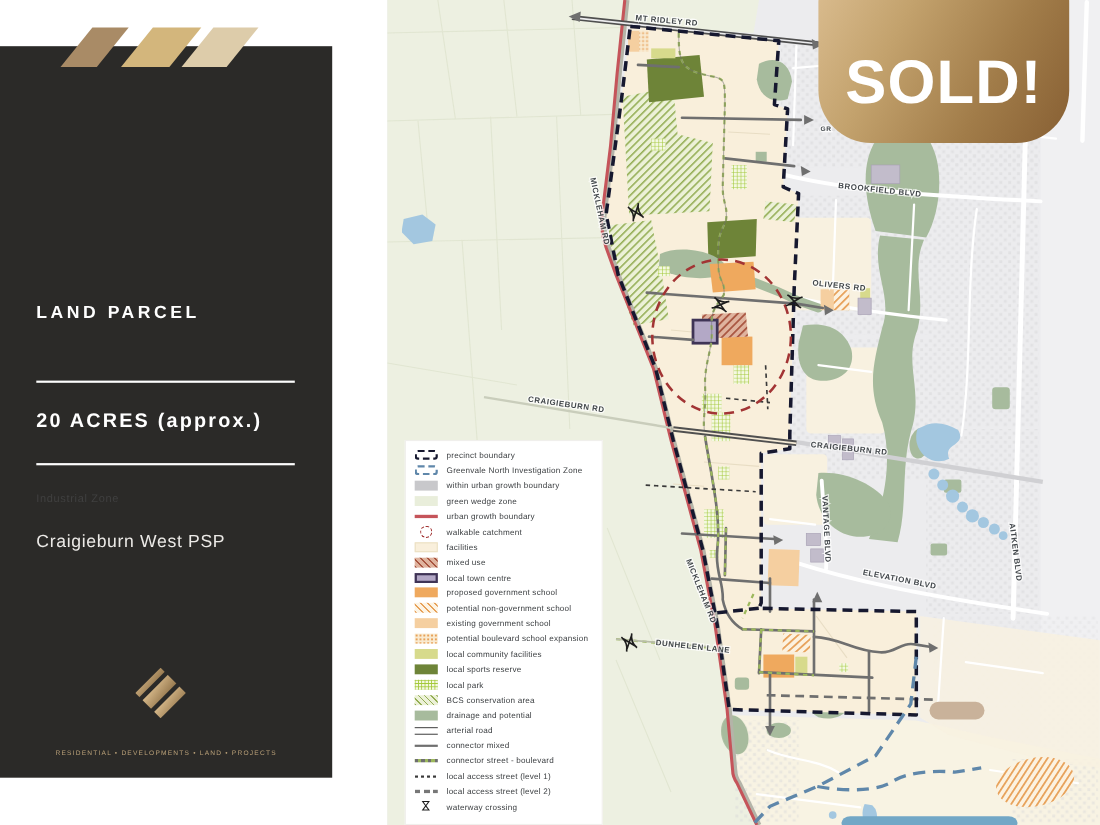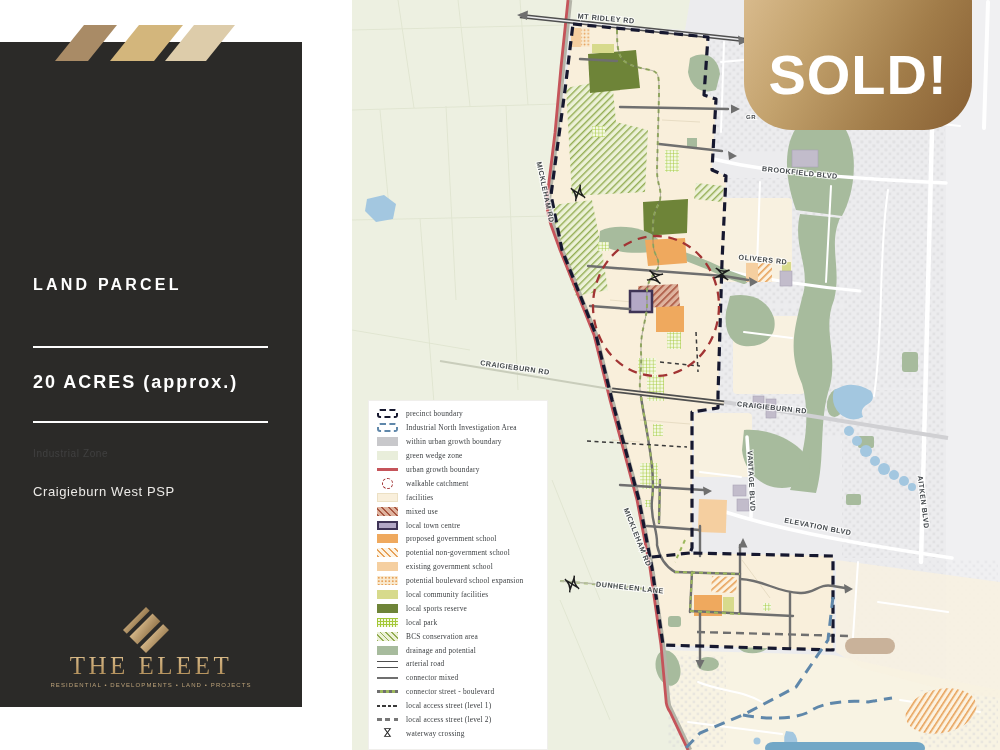--- a/index.html
+++ b/index.html
@@ -5,38 +5,38 @@
   html,body{margin:0;padding:0;background:#fff;}
   #stage{position:relative;width:1000px;height:750px;overflow:hidden;background:#fff;
          font-family:"Liberation Sans",sans-serif;}
   
   #sidebar{position:absolute;left:0;top:42px;width:302px;height:665px;background:#2b2a28;}
   .sb-text{position:absolute;color:#fff;}
   #sb-title{left:33px;top:272px;font-size:16px;font-weight:700;letter-spacing:3.2px;line-height:25px;}
   .sb-div{position:absolute;left:33px;width:235px;height:2px;background:#fdfdfd;}
   #sb-area{left:33px;top:372px;font-size:18px;font-weight:700;letter-spacing:2px;}
   #sb-d1{left:33px;top:448px;font-size:10px;font-weight:400;letter-spacing:.6px;color:#404040;}
-  #sb-d2{left:33px;top:484px;font-size:13px;font-weight:400;letter-spacing:.6px;color:#eceae7;}
+  #sb-d2{left:33px;top:484px;font-size:16px;font-weight:400;letter-spacing:.6px;color:#eceae7;}
   #logo-name{position:absolute;left:0;top:652px;width:302px;text-align:center;
     font-family:"Liberation Serif",serif;font-size:25px;letter-spacing:3.5px;
     background:linear-gradient(180deg,#e2c493,#a9854f);-webkit-background-clip:text;
     background-clip:text;color:transparent;}
   #logo-tag{position:absolute;left:0;top:682px;width:302px;text-align:center;
     font-size:6px;letter-spacing:1.1px;color:#b9a078;}
   
   #sold{position:absolute;left:744px;top:-24px;width:228px;height:154px;z-index:30;
     border-radius:26px 26px 48px 48px;
     background:linear-gradient(118deg,#d8ba8c 4%,#c3a26d 32%,#a17c49 68%,#875f33 100%);}
   #sold div{padding-top:66px;text-align:center;font-size:56px;font-weight:700;
     color:#fff;letter-spacing:1px;}
   
   #map{position:absolute;left:352px;top:0;width:648px;height:750px;}
   
   #legend{position:absolute;left:368px;top:400px;width:180px;height:350px;background:#fff;
-    border:1px solid #f0efec;box-sizing:border-box;padding:6px 0 0 8px;z-index:20;font-family:Liberation Serif, serif;}
+    border:1px solid #f0efec;box-sizing:border-box;padding:6px 0 0 8px;z-index:20;}
   .legend-row{display:flex;align-items:center;height:13.9px;}
   .legend-label{font-size:7.4px;color:#3d4043;margin-left:8px;white-space:nowrap;letter-spacing:.2px;}
   .sw{width:21px;height:9px;flex:none;position:relative;box-sizing:border-box;}
   .sw-precinct-boundary{border:2px dashed #16182f;border-radius:3px;background:none;}
   .sw-greenvale{border:2px dashed #5f87aa;border-radius:3px;background:none;}
   .sw-within-ugb{background:#c8c8cb;}
   .sw-green-wedge{background:#e9eedb;}
   .sw-ugb::before{content:"";position:absolute;left:0;right:0;top:3px;height:3px;background:#c5545a;}
   .sw-walkable{width:11px!important;height:11px;margin-left:5px;margin-right:5px;
     border:1.5px dashed #a23434;border-radius:50%;background:none;}
@@ -103,21 +103,20 @@
       <clipPath id="dia">
           <path d="M26 3 L49 26 L26 49 L3 26 Z"></path>
         </clipPath>
     </defs>
     <g clip-path="url(#dia)">
       <rect x="-8" y="4" width="70" height="11" fill="url(#gold)" transform="rotate(-45 26 26)"></rect>
       <rect x="-8" y="19" width="70" height="11" fill="url(#gold)" transform="rotate(-45 26 26)"></rect>
       <rect x="-8" y="34" width="70" height="11" fill="url(#gold)" transform="rotate(-45 26 26)"></rect>
     </g>
   </svg>
-  <div id="logo-name">THE ELEET</div>
   <div id="logo-tag">RESIDENTIAL • DEVELOPMENTS • LAND • PROJECTS</div>
 
   <svg id="map" viewBox="352 0 648 750" preserveAspectRatio="none">
     <defs>
       <pattern id="bcs" width="5" height="5" patternUnits="userSpaceOnUse" patternTransform="rotate(45)">
         <rect width="5" height="5" fill="#ecf1d7"></rect>
           <rect width="1.4" height="5" fill="#93ad53"></rect>
       </pattern>
       <pattern id="parkGrid" width="3.4" height="3.4" patternUnits="userSpaceOnUse">
         <rect width="3.4" height="3.4" fill="#f4f8e2"></rect>
@@ -404,21 +403,21 @@
   </svg>
 
   <div id="legend">
     <div>
         <div class="legend-row">
           <span class="sw sw-precinct-boundary"></span>
           <span class="legend-label">precinct boundary</span>
         </div>
         <div class="legend-row">
           <span class="sw sw-greenvale"></span>
-          <span class="legend-label">Industrial North Investigation Area</span>
+          <span class="legend-label">Greenvale North Investigation Zone</span>
         </div>
         <div class="legend-row">
           <span class="sw sw-within-ugb"></span>
           <span class="legend-label">within urban growth boundary</span>
         </div>
         <div class="legend-row">
           <span class="sw sw-green-wedge"></span>
           <span class="legend-label">green wedge zone</span>
         </div>
         <div class="legend-row">

